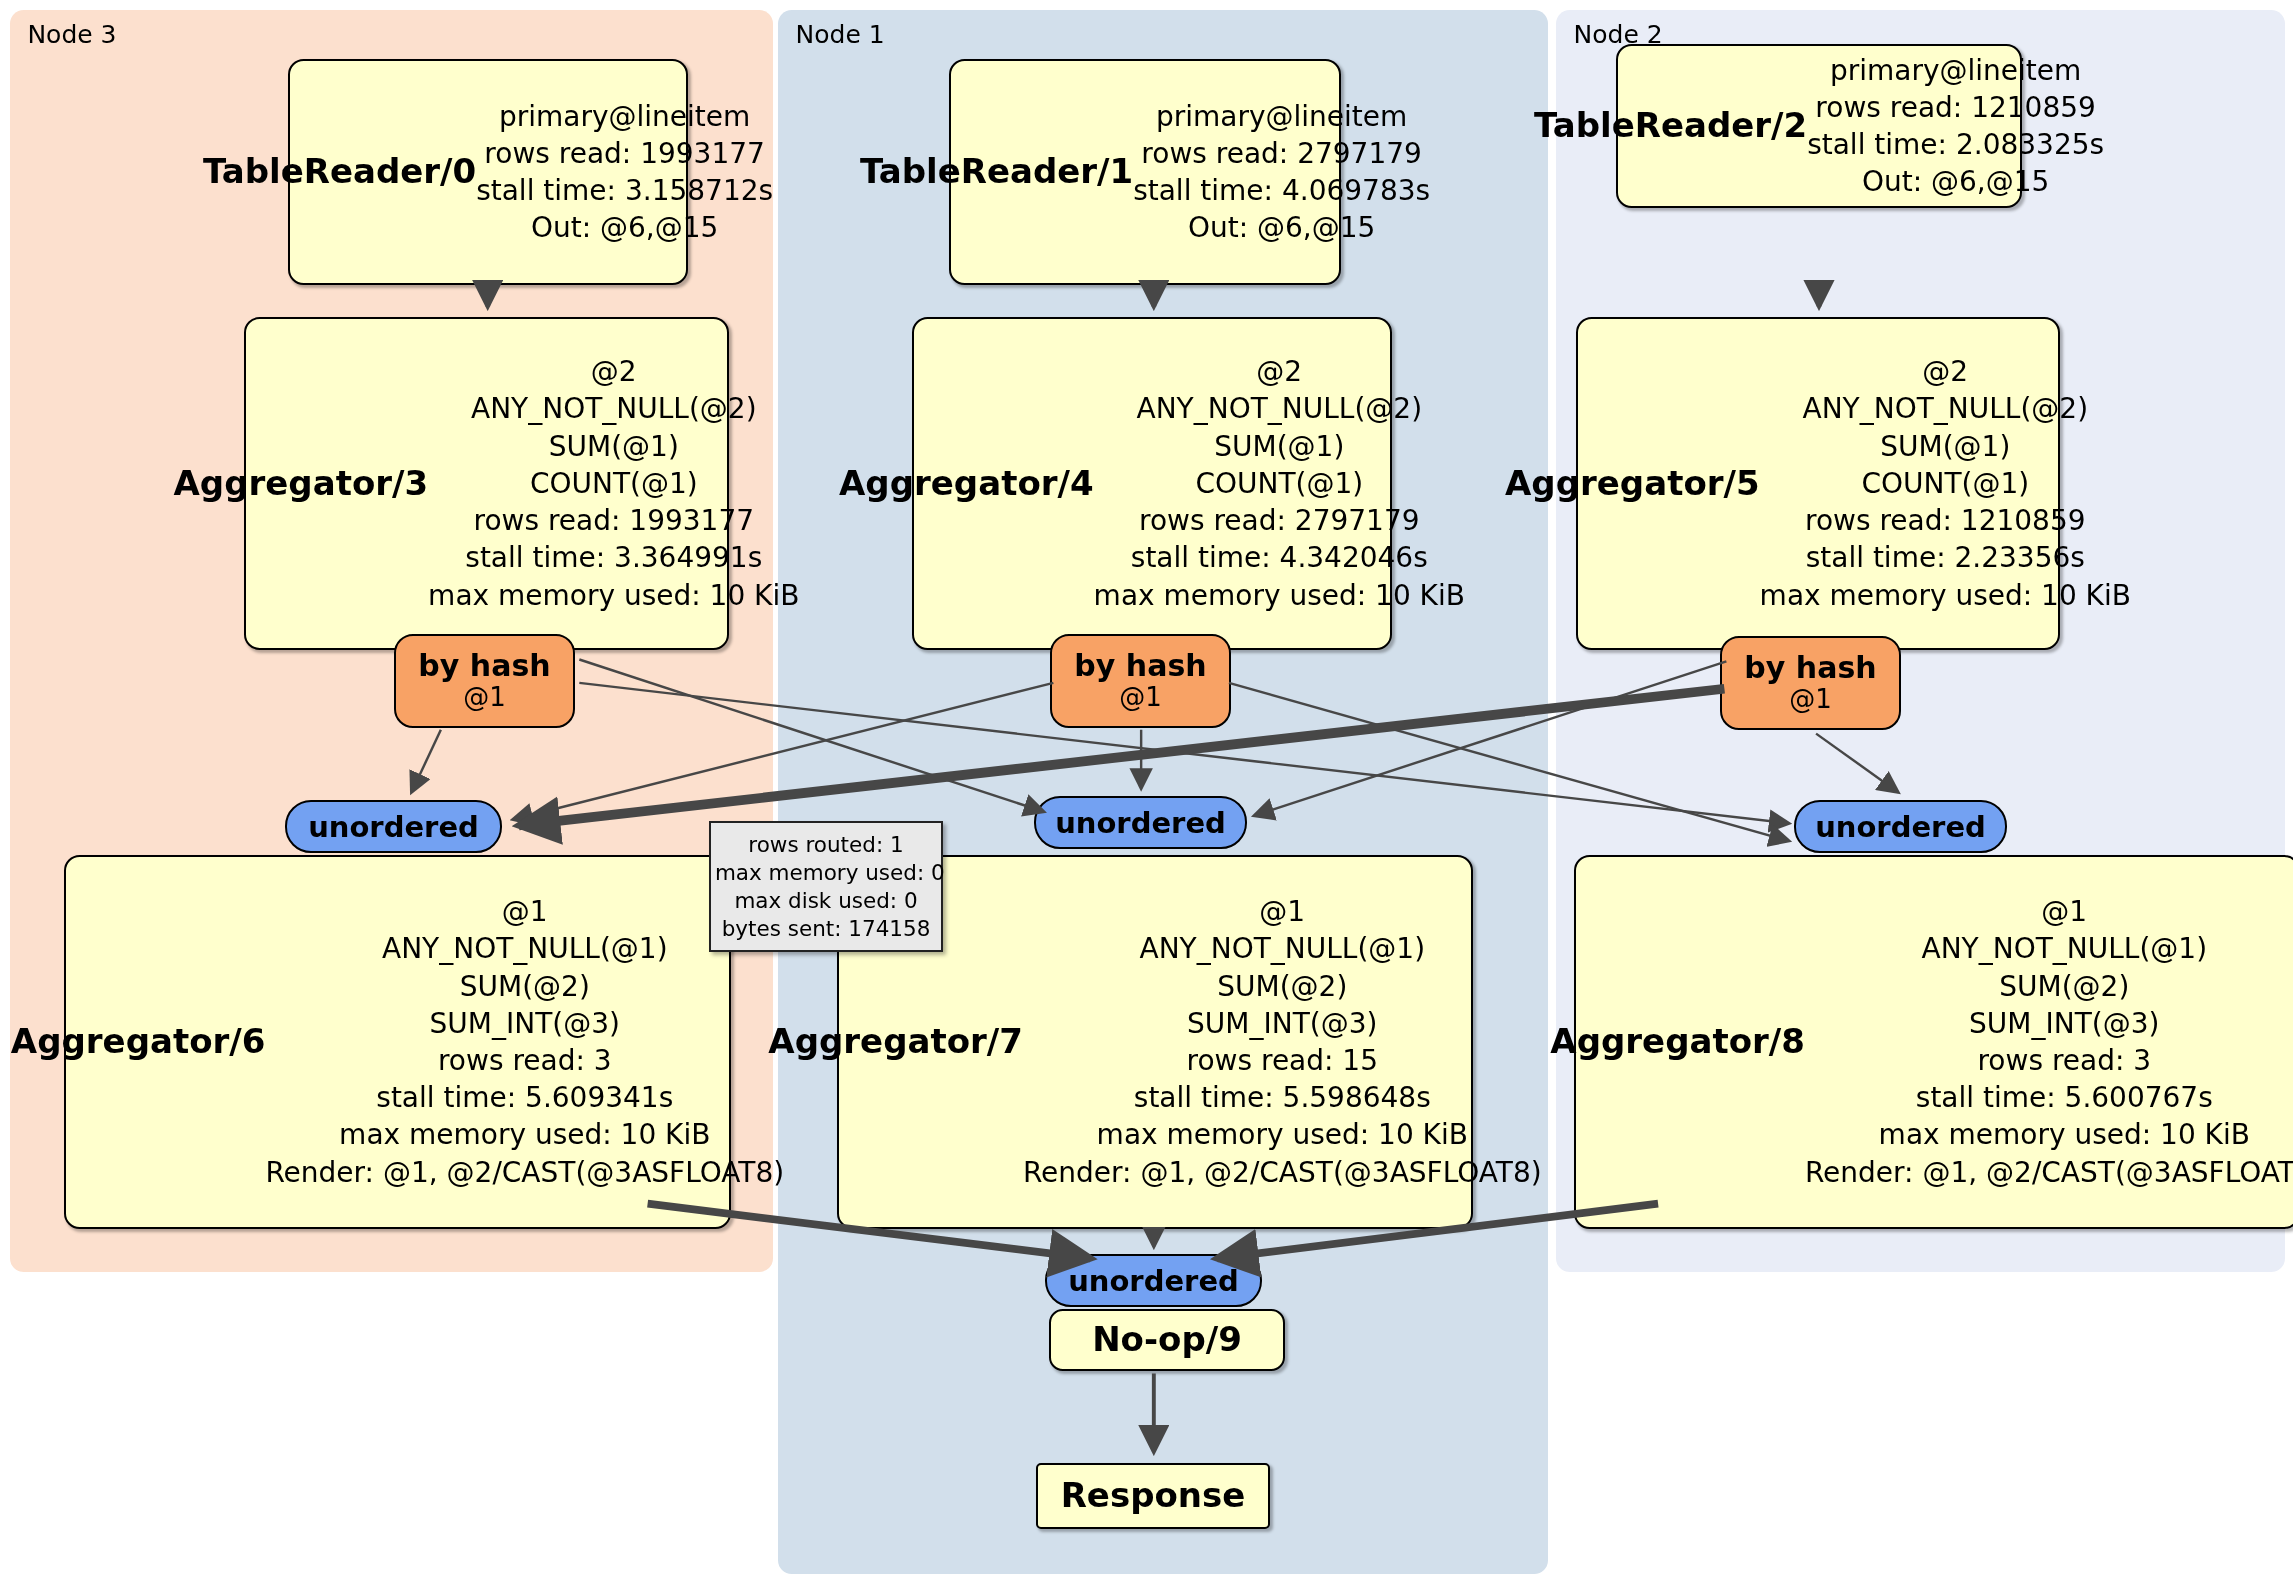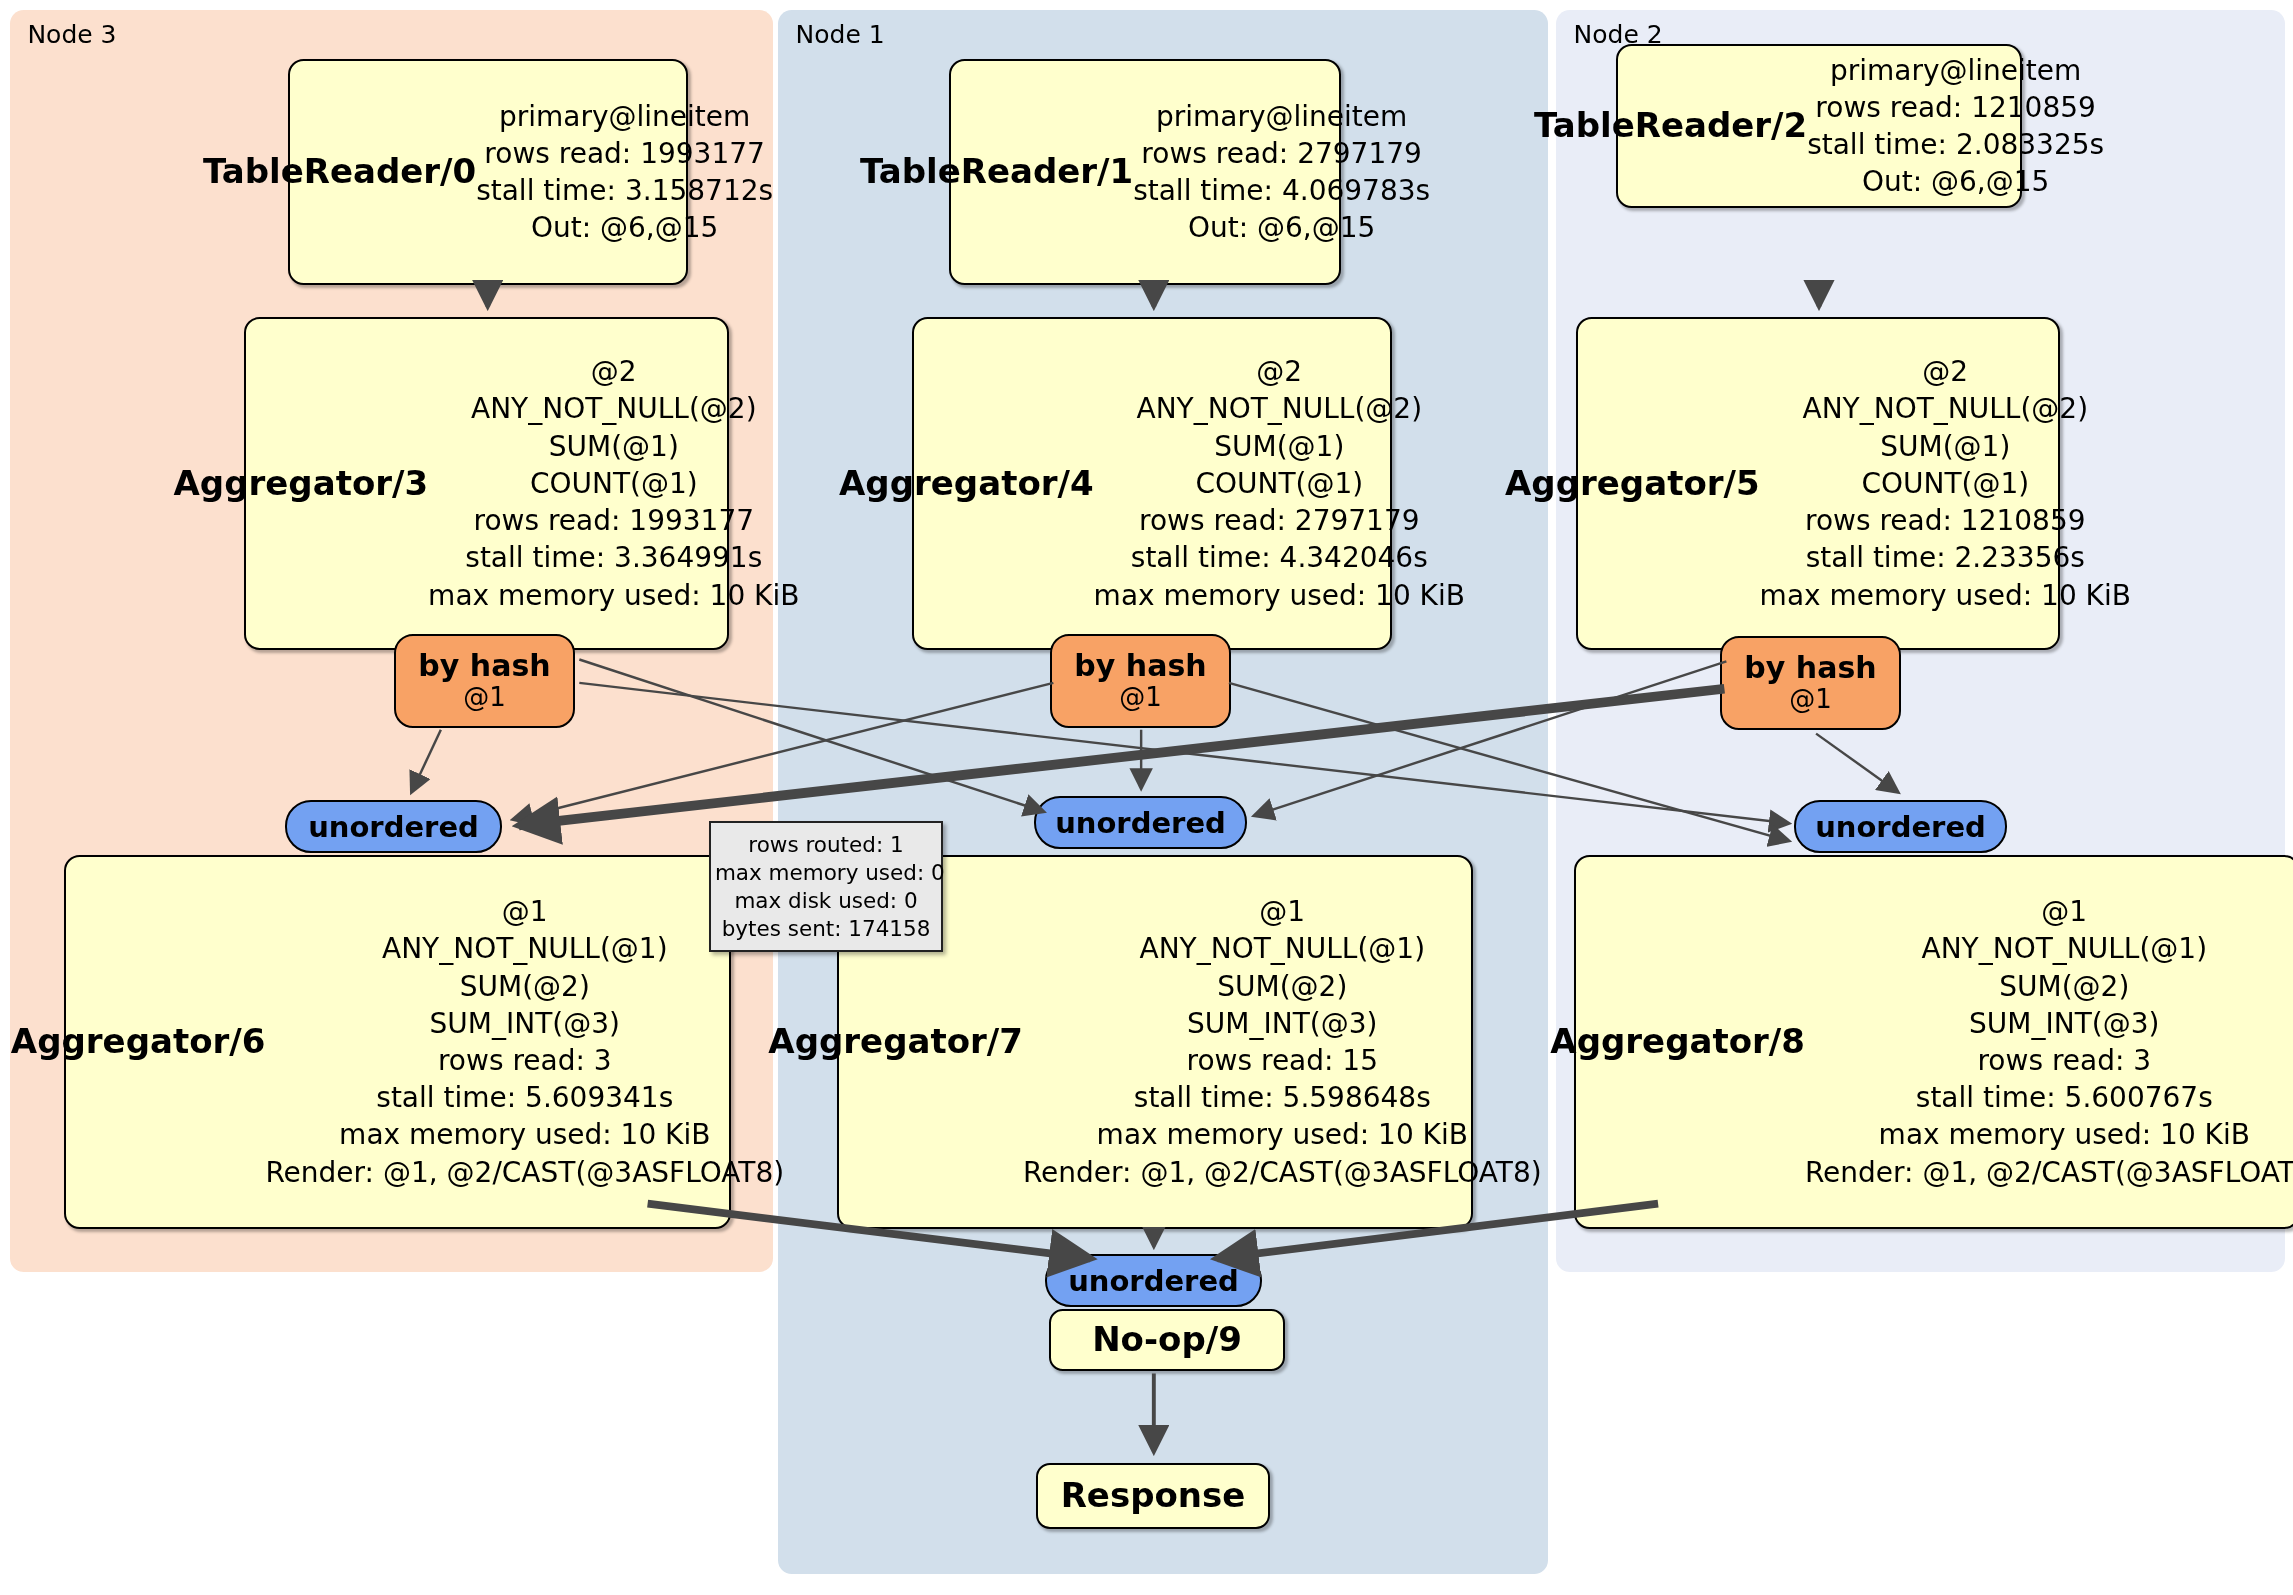--- a/index.html
+++ b/index.html
@@ -165,21 +165,21 @@
       <div class="bline">stall time: 5.600767s</div>
       <div class="bline">max memory used: 10 KiB</div>
       <div class="bline">Render: @1, @2/CAST(@3ASFLOAT8)</div>
     </div>
 </div>
 
 <div class="pill" style="left:1045px;top:1254px;width:217px;">unordered</div>
 <div class="box" style="left:1049px;top:1309px;width:236px;height:62px;border-radius:13.7px;">
   <div class="btitle">No-op/9</div>
 </div>
-<div class="box" style="left:1036px;top:1463px;width:234px;height:66px;border-radius:14px;">
+<div class="box" style="left:1036px;top:1463px;width:234px;height:66px;border-radius:5px;">
   <div class="btitle">Response</div>
 </div>
 
 <div class="tooltip">
   <div>
       <div class="bline">rows routed: 1</div>
       <div class="bline">max memory used: 0</div>
       <div class="bline">max disk used: 0</div>
       <div class="bline">bytes sent: 174158</div>
     </div>

